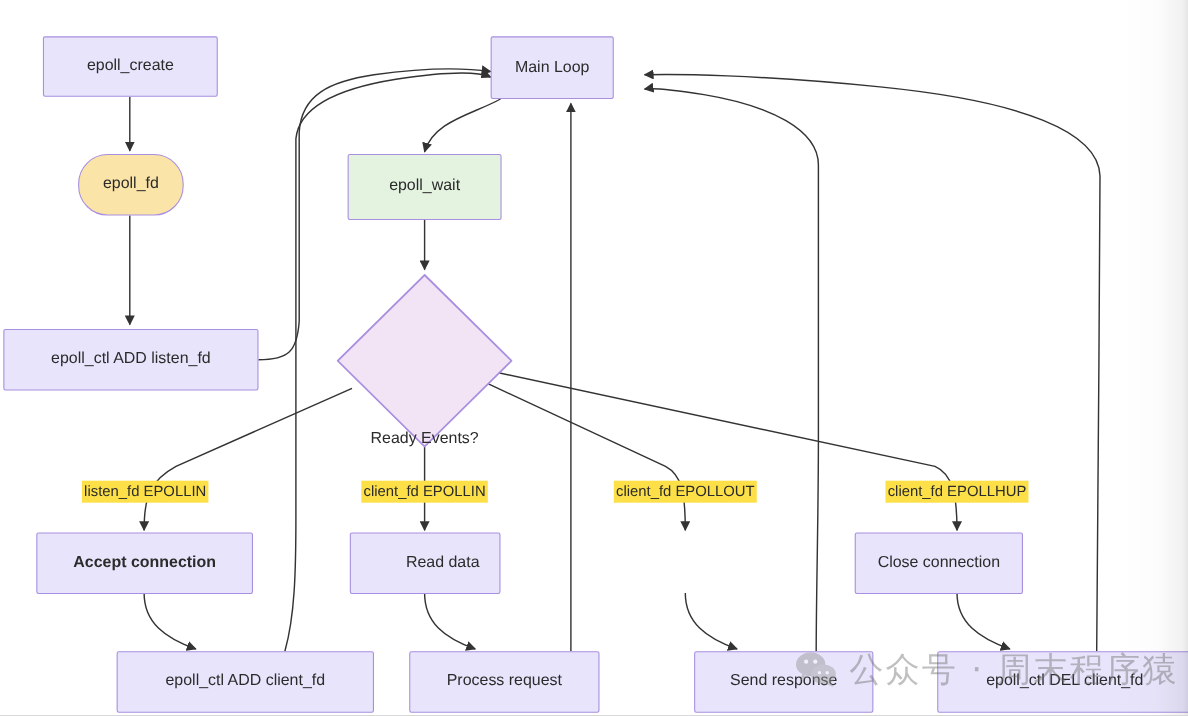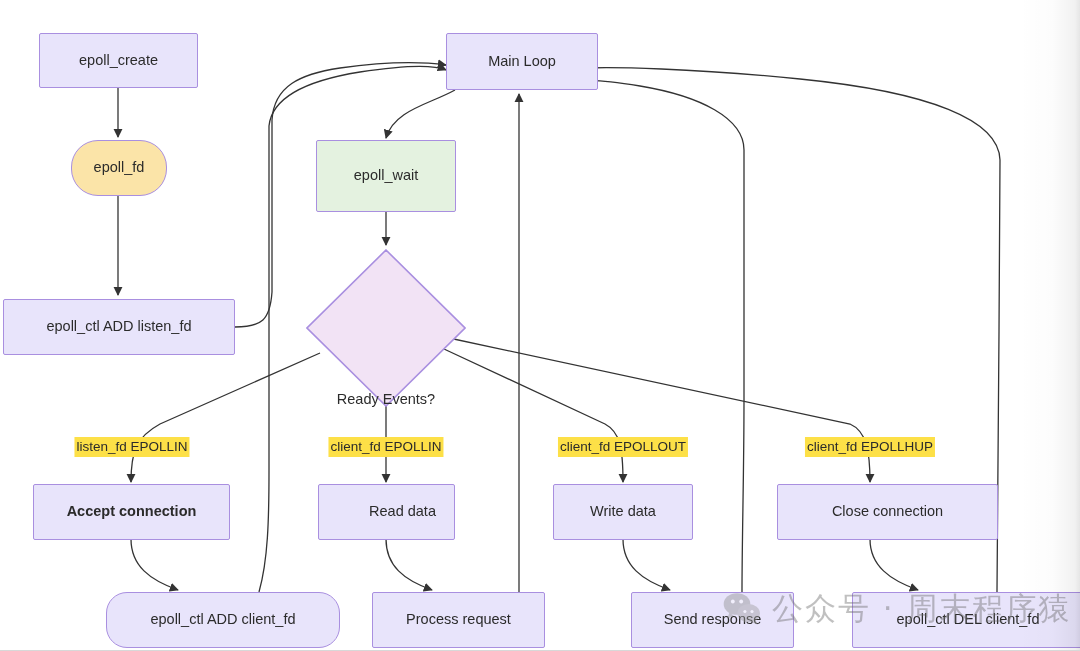--- a/index.html
+++ b/index.html
@@ -168,40 +168,39 @@
                C 690 68 612 67 586 68" marker-end="url(#ah)"></path>
     </g>
   </svg>
 
   <div class="node" style="left:39px;  top:33px;  width:159px; height:55px;">epoll_create</div>
 
   <div class="node fill-yellow" style="left:71px; top:140px; width:96px; height:56px;">epoll_fd</div>
 
   <div class="node" style="left:3px;   top:299px; width:232px; height:56px;">epoll_ctl ADD listen_fd</div>
 
-  <div class="node" style="left:446px; top:33px;  width:152px; height:57px;">Main Loop</div>
-
-  <div class="node fill-green" style="left:316px; top:140px; width:140px; height:72px;">epoll_wait</div>
+  <div class="node" style="left:446px; top:33px;  width:112px; height:57px;">Main Loop</div>
+
+  <div class="node fill-green" style="left:316px; top:140px; width:140px; height:60px;">epoll_wait</div>
 
   <div class="diamond-wrap" style="left:306px; top:249px; width:160px; height:158px;">
     <svg class="diamond-shape" viewBox="0 0 160 158" xmlns="http://www.w3.org/2000/svg" preserveAspectRatio="none">
       <polygon points="80,1 159,79 80,157 1,79" fill="#f2e3f5" stroke="#a98fe0" stroke-width="1.6"></polygon>
     </svg>
     <span class="diamond-label">Ready Events?</span>
   </div>
 
   <div class="node" style="left:33px;  top:484px; width:197px; height:56px;font-weight:bold;">Accept connection</div>
 
   <div class="node" style="left:318px; top:484px; width:137px; height:56px;padding-left:32px;">Read data</div>
 
-  <div class="node" style="left:553px; top:484px; width:140px; height:56px;">Write data</div>
-
-  <div class="node" style="left:777px; top:484px; width:221px; height:56px;">Close connection</div>
-
-  <div class="node" style="left:106px; top:592px; width:234px; height:56px;border-radius:21px;">epoll_ctl ADD client_fd</div>
+
+  <div class="node" style="left:777px; top:484px; width:153px; height:56px;">Close connection</div>
+
+  <div class="node" style="left:106px; top:592px; width:234px; height:56px;">epoll_ctl ADD client_fd</div>
 
   <div class="node" style="left:372px; top:592px; width:173px; height:56px;">Process request</div>
 
   <div class="node" style="left:631px; top:592px; width:163px; height:56px;">Send response</div>
 
   <div class="node" style="left:852px; top:592px; width:232px; height:56px;">epoll_ctl DEL client_fd</div>
 
   <div class="edge-label" style="left:132px; top:437px;">listen_fd EPOLLIN</div>
 
   <div class="edge-label" style="left:386px; top:437px;">client_fd EPOLLIN</div>

